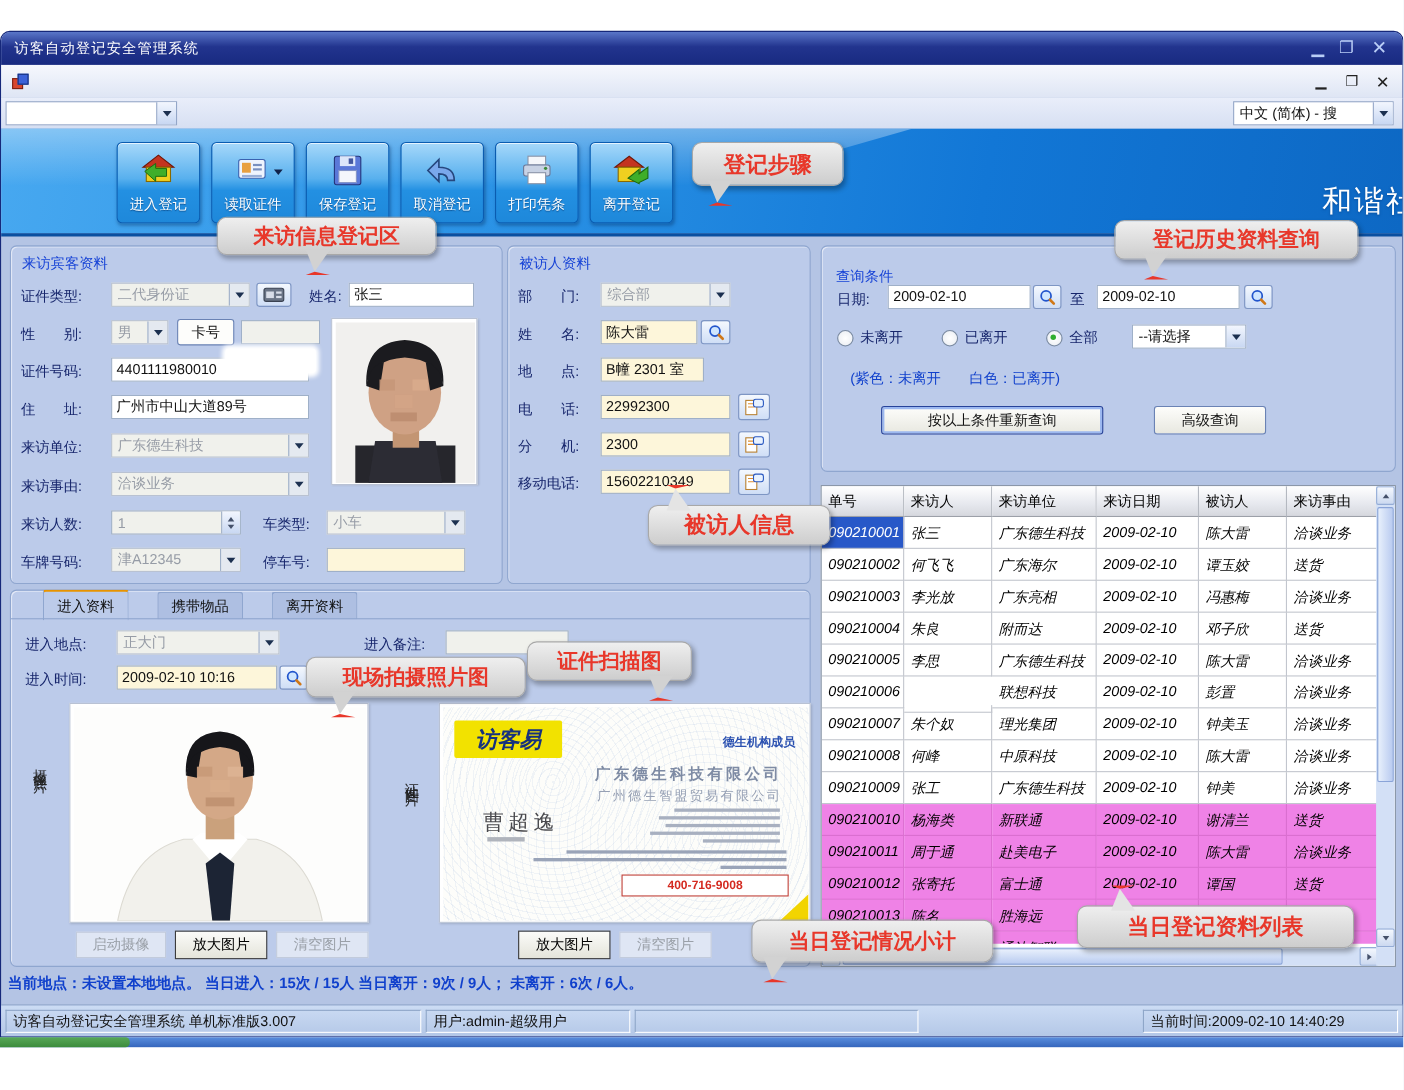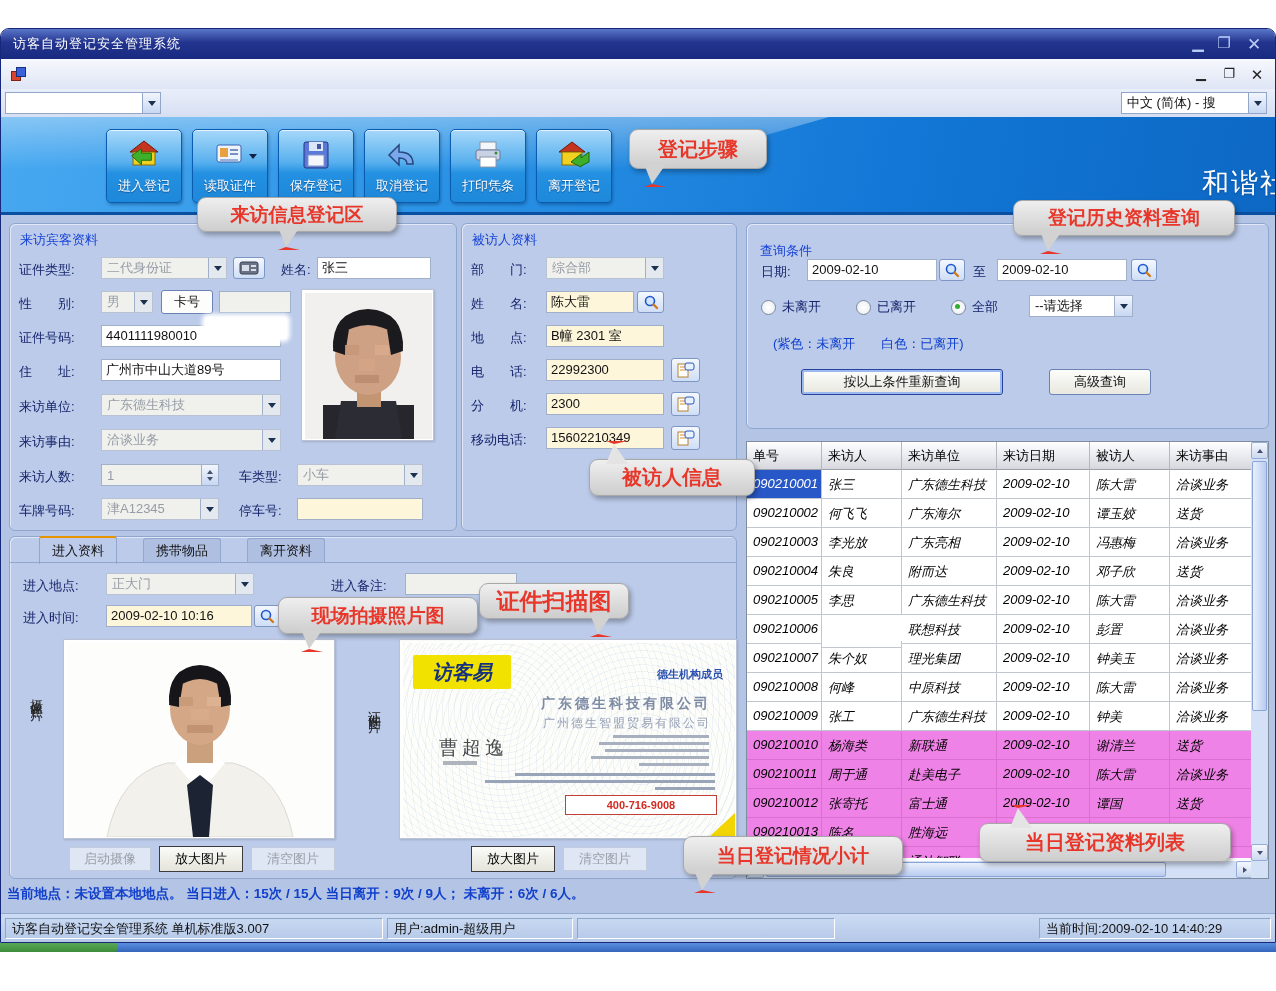--- a/index.html
+++ b/index.html
@@ -314,21 +314,21 @@
     </div>
     <span class="lbl" style="left:470px;top:266px;">姓　　名:</span>
     <div class="inp cream" style="left:545px;top:262px;width:88px;">陈大雷</div>
     <div class="iconbtn" style="left:636px;top:262px;width:27px;">
       <svg width="16" height="16" viewBox="0 0 16 16">
           <circle cx="7" cy="7" r="4.5" fill="#cfe6ff" stroke="#2255cc" stroke-width="1.6"></circle>
           <line x1="10.5" y1="10.5" x2="14" y2="14" stroke="#d07818" stroke-width="2.4" stroke-linecap="round"></line>
         </svg>
     </div>
     <span class="lbl" style="left:470px;top:300px;">地　　点:</span>
-    <div class="inp cream" style="left:545px;top:296px;width:118px;">B幢 2301 室</div>
+    <div class="inp cream" style="left:545px;top:296px;width:94px;">B幢 2301 室</div>
     <span class="lbl" style="left:470px;top:334px;">电　　话:</span>
     <div class="inp cream" style="left:545px;top:330px;width:118px;">22992300</div>
     <div class="iconbtn" style="left:670px;top:329px;width:29px;height:24px;">
       <svg width="18" height="16" viewBox="0 0 18 16">
           <rect x="1" y="2" width="10" height="13" fill="#fff" stroke="#b88030"></rect>
           <line x1="3" y1="5" x2="9" y2="5" stroke="#e09030"></line>
           <line x1="3" y1="8" x2="9" y2="8" stroke="#e09030"></line>
           <rect x="8" y="1" width="9" height="7" rx="2" fill="#e8f2ff" stroke="#2a58c0"></rect>
         </svg>
     </div>
@@ -631,21 +631,21 @@
         <span class="tail dn" style="left:26px;"></span>
     </div>
     <div class="callout" style="left:588px;top:430px;width:144px;height:35px;">
       <span>被访人信息</span>
         <span class="tail up" style="left:16px;"></span>
     </div>
     <div class="callout" style="left:277px;top:568px;width:178px;height:35px;font-size:19px;">
       <span>现场拍摄照片图</span>
         <span class="tail dn" style="left:22px;"></span>
     </div>
-    <div class="callout" style="left:478px;top:554px;width:128px;height:34px;font-size:23px;align-items:center;">
+    <div class="callout" style="left:478px;top:554px;width:128px;height:34px;font-size:19px;align-items:center;">
       <span>证件扫描图</span>
         <span class="tail dn" style="right:16px;"></span>
     </div>
     <div class="callout" style="left:978px;top:794px;width:230px;height:37px;">
       <span>当日登记资料列表</span>
         <span class="tail up" style="left:30px;"></span>
     </div>
     <div class="callout" style="left:682px;top:807px;width:198px;height:37px;font-size:19px;">
       <span>当日登记情况小计</span>
         <span class="tail dn" style="left:10px;"></span>

